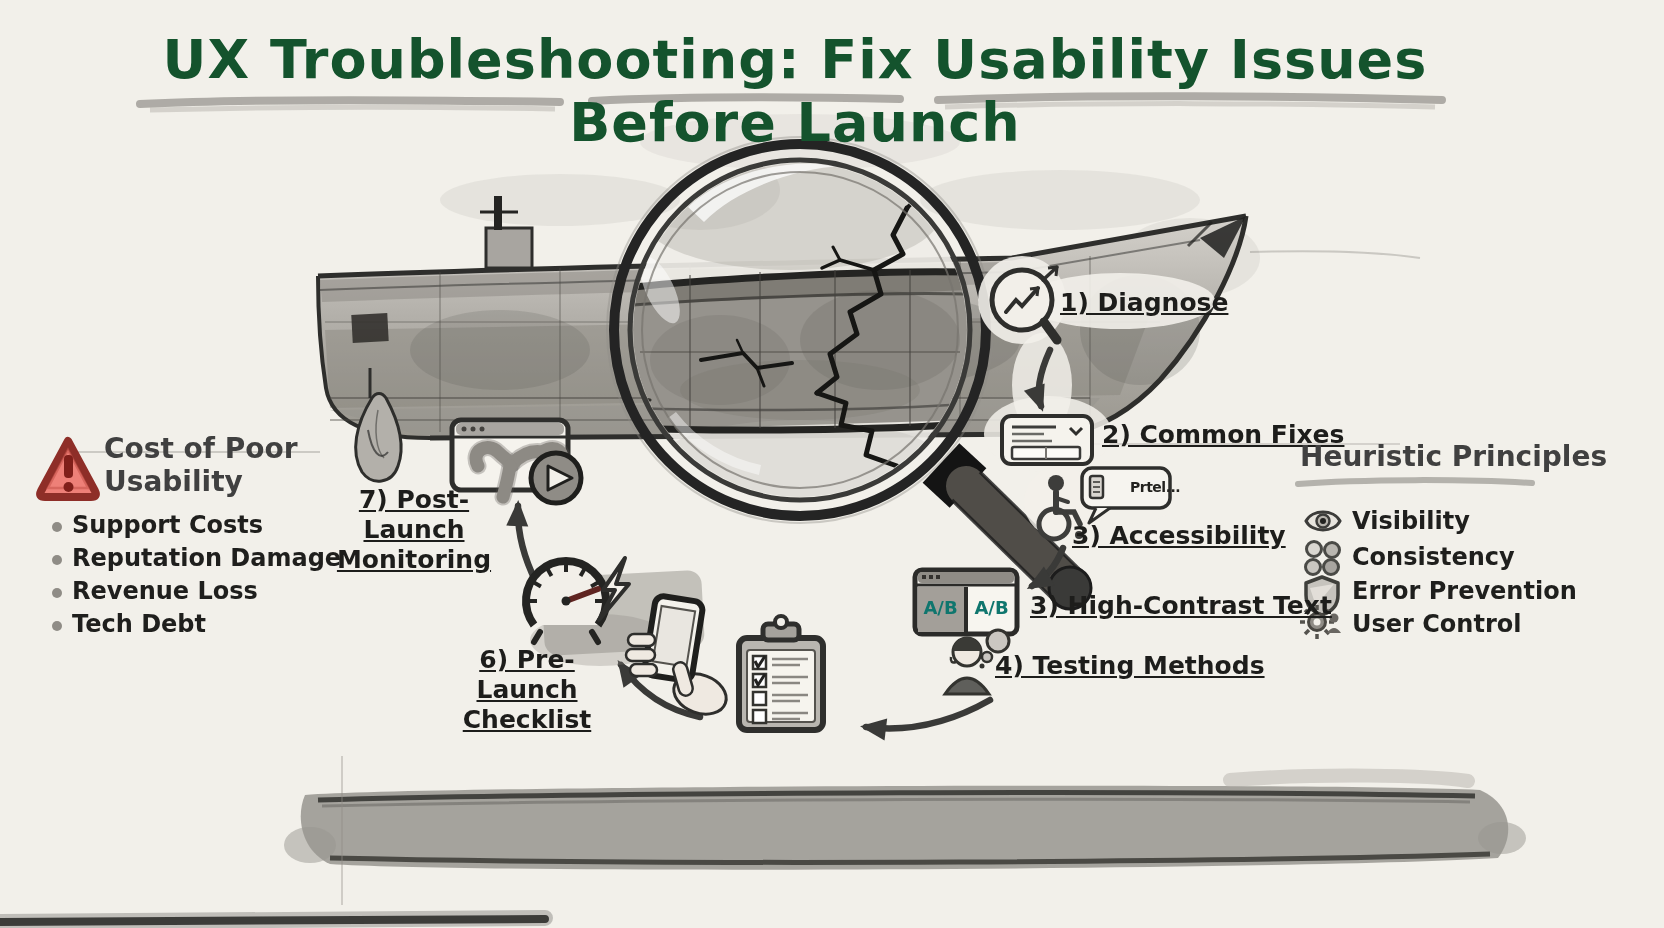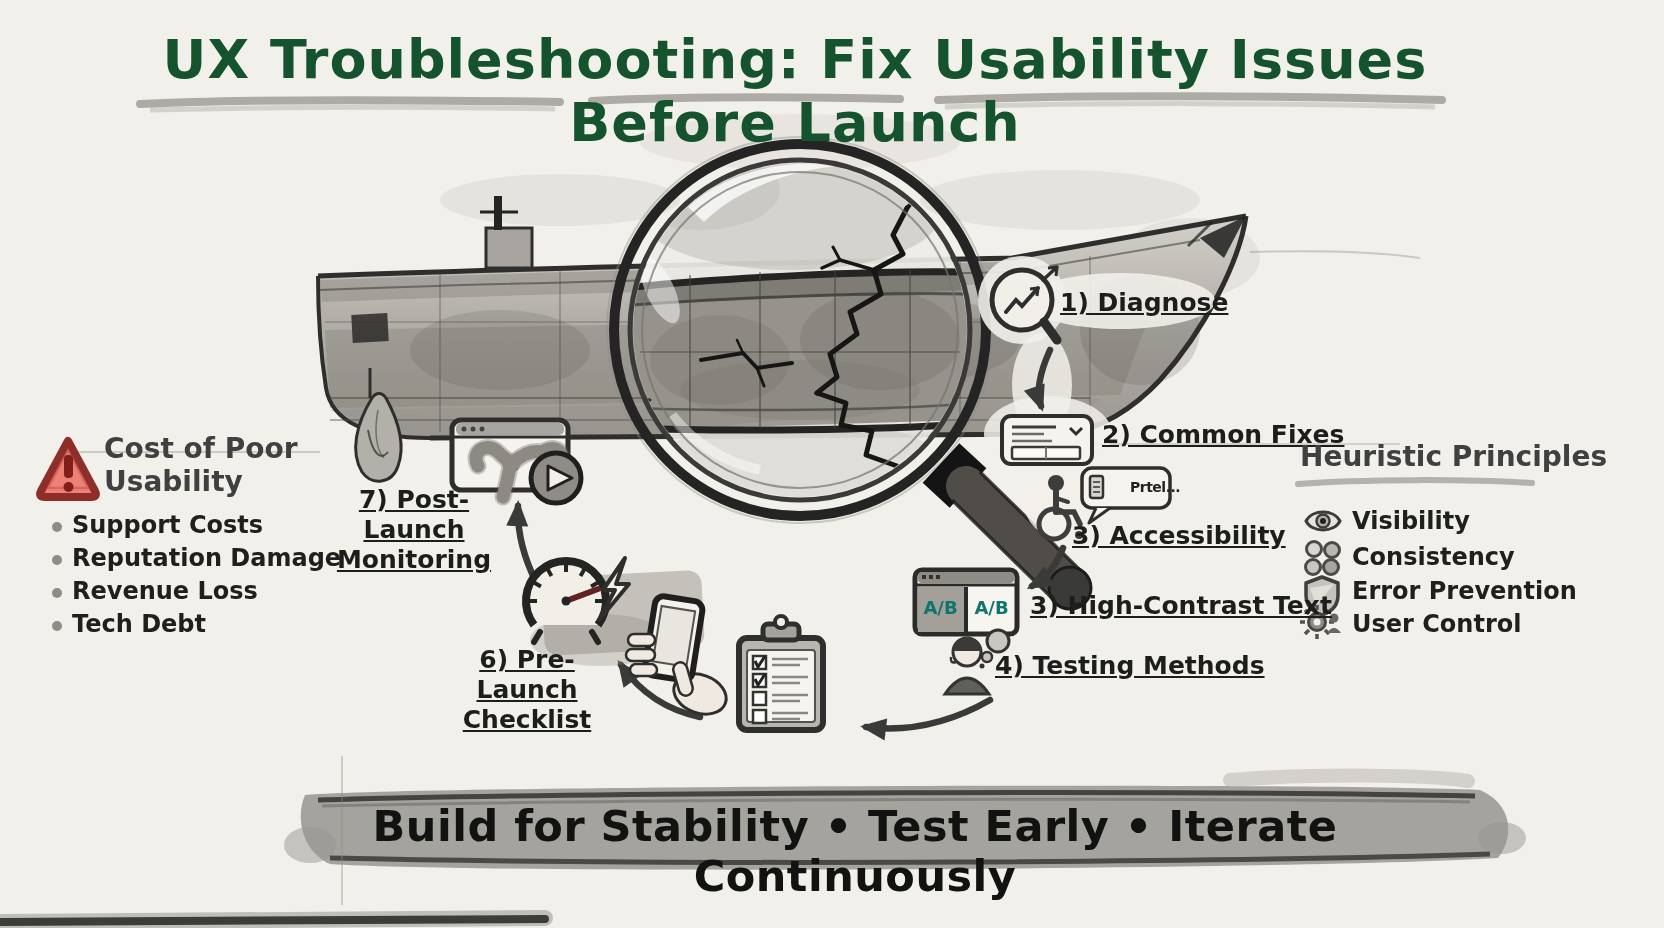--- a/index.html
+++ b/index.html
@@ -384,15 +384,14 @@
 </div>
 
 <div class="lbl panel-head" style="left:1300px;top:440px">Heuristic Principles</div>
 <div>
   <div class="lbl panel-item" style="left:1352px;top:507px">Visibility</div>
   <div class="lbl panel-item" style="left:1352px;top:543px">Consistency</div>
   <div class="lbl panel-item" style="left:1352px;top:577px">Error Prevention</div>
   <div class="lbl panel-item" style="left:1352px;top:610px">User Control</div>
 </div>
 
-<div class="lbl banner-text">Build for Stability • Test Early • Iterate Continuously</div>
 
 </div>
 
 </body></html>

